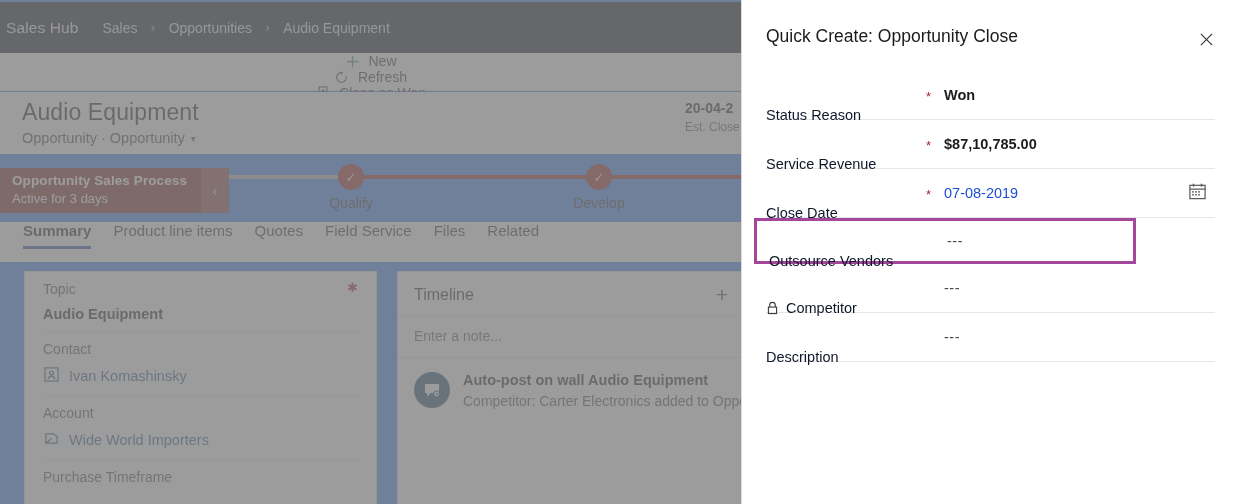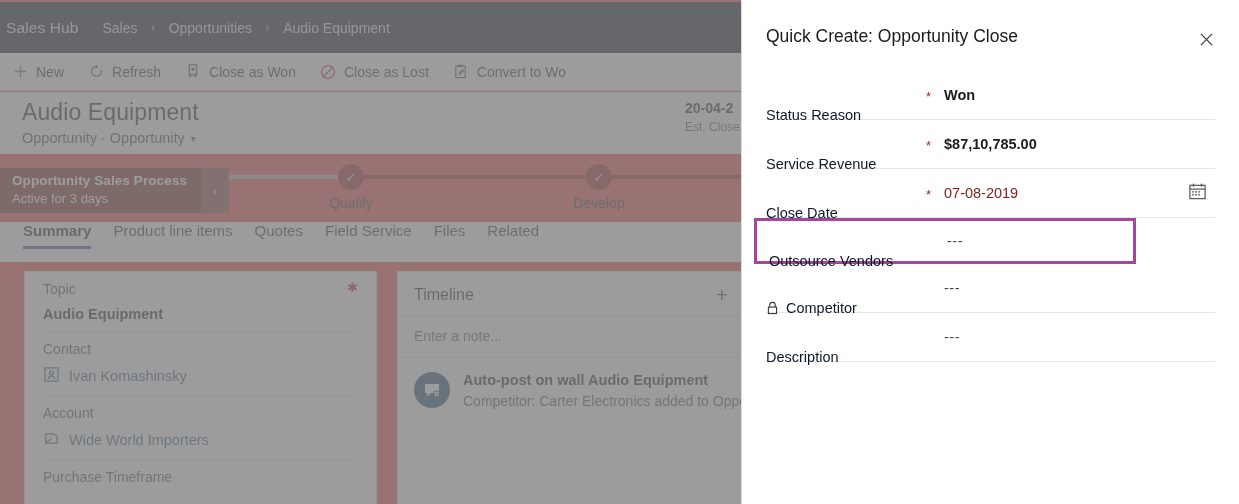--- a/index.html
+++ b/index.html
@@ -9,21 +9,21 @@
     font-family: "Liberation Sans", sans-serif;
     background: #ffffff;
   }
   #root { position: relative; width: 1239px; height: 504px; }
 
   
   #app {
     position: absolute; left: 0; top: 0;
     width: 741px; height: 504px;
     overflow: hidden;
-    background: #ef4444;
+    background: #3b82f6;
   }
   
   #app-dim {
     position: absolute; left: 0; top: 0;
     width: 741px; height: 504px;
     background: rgba(128,128,128,0.78);
     z-index: 50;
     pointer-events: none;
   }
 
@@ -48,20 +48,21 @@
   }
 
   
   .cmdbar {
     position: absolute; left: 0; top: 53px;
     width: 741px; height: 38px;
     background: #ffffff;
     display: flex; align-items: center;
     white-space: nowrap;
     border-bottom: 1px solid #e8e8e8;
+    flex-direction: column;
   }
   .cmd {
     display: flex; align-items: center; gap: 8px;
     padding: 0 12px; height: 38px;
     font-size: 14px; color: #2b2b2b;
   }
   .cmd .ic { display: inline-flex; width: 16px; height: 16px; align-items: center; justify-content: center; }
   .cmd svg { display: block; }
 
   
@@ -220,21 +221,21 @@
     width: 382px;
     height: 46px;
   }
   .p-lbl {
     width: 160px; flex: 0 0 160px;
     font-size: 14.5px; color: #0f172a;
     display: flex; align-items: center; gap: 6px; margin-top: 40px;
   }
   .p-star { width: 18px; flex: 0 0 18px; color: #a4262c; font-size: 13px; text-align: left; padding-top: 3px; }
   .p-val { font-size: 14.5px; color: #1b1b1b; font-weight: 700; }
-  .p-val.light { font-weight: 400; color: #7f1d1d; }
+  .p-val.light { font-weight: 400; color: #1d4ed8; }
   .p-val.empty { font-weight: 400; color: #4a4a4a; letter-spacing: .5px; }
   .p-cal { position: absolute; right: 8px; top: 13px; }
   .lock-ic { display: inline-flex; margin-right: 1px; }
 </style>
 </head>
 <body>
 
 <div id="root">
 
   <div id="app">

